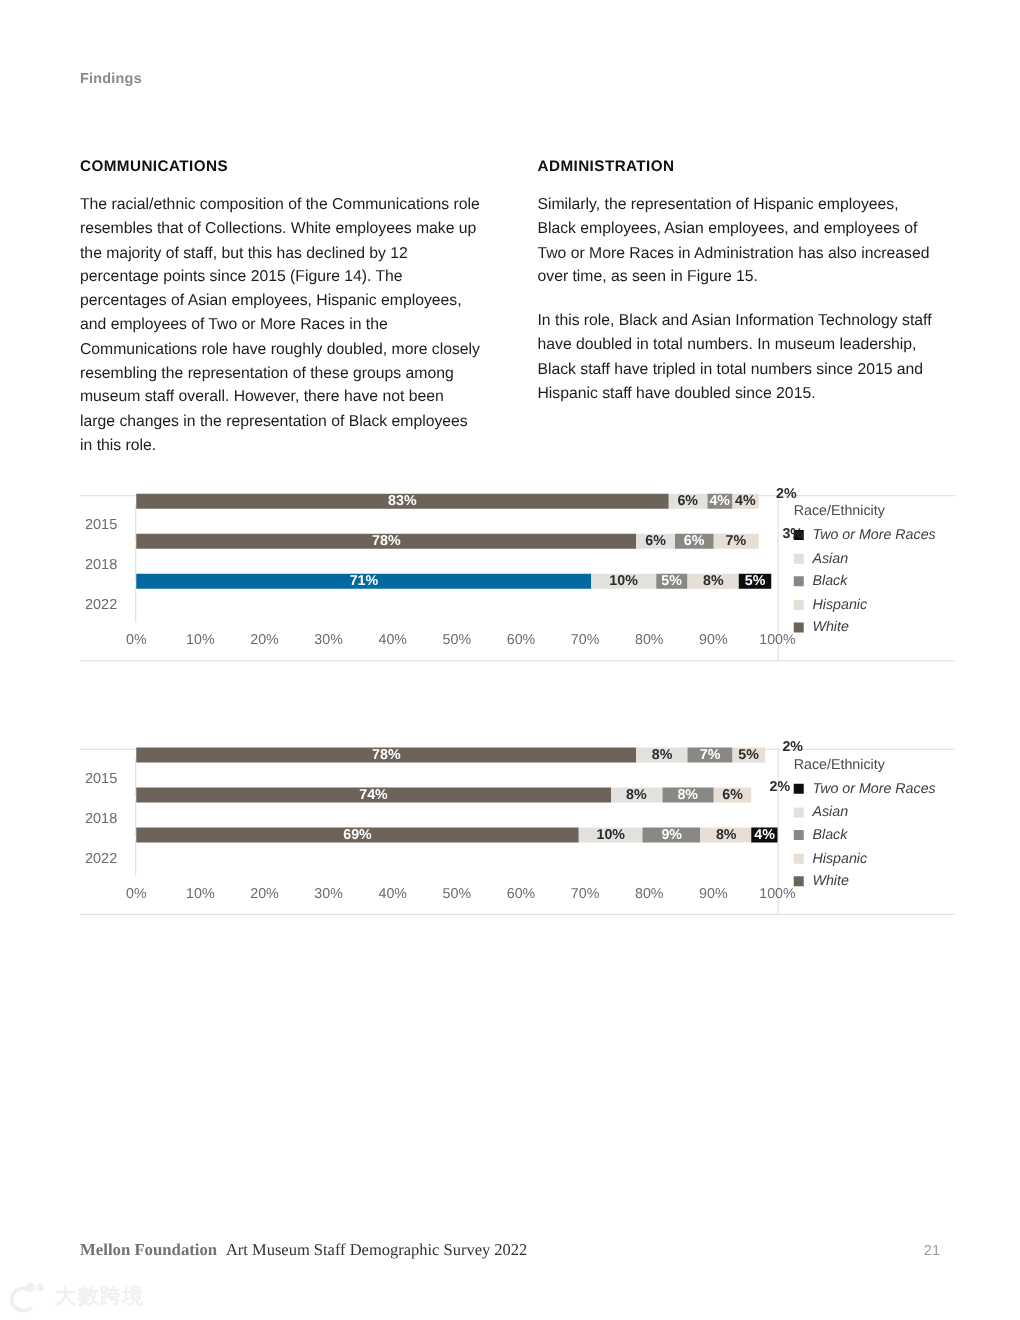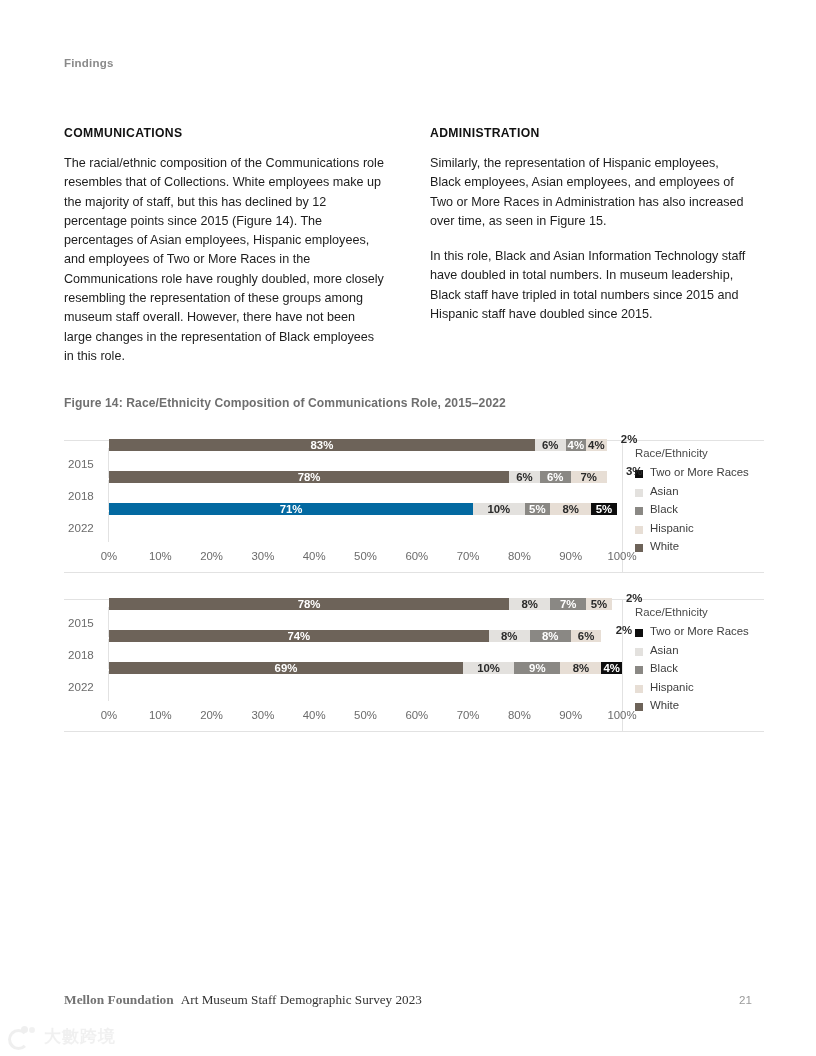--- a/index.html
+++ b/index.html
@@ -163,22 +163,23 @@
     padding: 6px 0 0 12px;
     box-sizing: border-box;
   }
   .legend-title {
     font-size: 11.4px;
     color: #4a4a4a;
     margin-bottom: 7px;
   }
   .legend-item {
     display: flex;
-    align-items: flex-end;
+    align-items: center;
     margin-bottom: 6.5px;
+    font-style: italic;
   }
   .swatch {
     width: 8px;
     height: 8px;
     flex: 0 0 8px;
     margin-right: 7px;
   }
   .legend-label {
     font-size: 11.4px;
     color: #3d3d3d;
@@ -264,21 +265,20 @@
     <p>The racial/ethnic composition of the Communications role resembles that of Collections. White employees make up the majority of staff, but this has declined by 12 percentage points since 2015 (Figure 14). The percentages of Asian employees, Hispanic employees, and employees of Two or More Races in the Communications role have roughly doubled, more closely resembling the representation of these groups among museum staff overall. However, there have not been large changes in the representation of Black employees in this role.</p>
   </div>
   <div class="col">
     <h2 class="col-head">ADMINISTRATION</h2>
     <p>Similarly, the representation of Hispanic employees, Black employees, Asian employees, and employees of Two or More Races in Administration has also increased over time, as seen in Figure 15.</p>
     <p>In this role, Black and Asian Information Technology staff have doubled in total numbers. In museum leadership, Black staff have tripled in total numbers since 2015 and Hispanic staff have doubled since 2015.</p>
   </div>
 </div>
 
 <div class="figure" id="figure-14">
-  <div class="fig-caption">Figure 14: Race/Ethnicity Composition of Communications Role, 2015–2022</div>
   <div class="chart-wrap">
     <div class="plot">
         <div class="row">
           <div class="row-label">2015</div>
           <div class="row-divider"></div>
           <div class="bar">
             <div class="seg" style="width: 83%; background: rgb(109, 99, 89); color: rgb(255, 255, 255);">
               <span>83%</span>
             </div>
             <div class="seg" style="width: 6%; background: rgb(227, 225, 222); color: rgb(43, 43, 43);">
@@ -484,21 +484,21 @@
         <div class="legend-item">
           <span class="swatch" style="background: rgb(109, 99, 89);"></span>
           <span class="legend-label">White</span>
         </div>
       </div>
   </div>
 </div>
 
 <div class="footer">
   <span class="footer-brand">Mellon Foundation</span>
-  <span class="footer-title">Art Museum Staff Demographic Survey 2023</span>
+  <span class="footer-title">Art Museum Staff Demographic Survey 2022</span>
   <span class="footer-page">21</span>
 </div>
 
 <div class="watermark">
   <span class="wm-logo">
     <span class="c1"></span>
       <span class="c2"></span>
       <span class="c3"></span>
   </span>
   <span class="wm-text">大數跨境</span>

